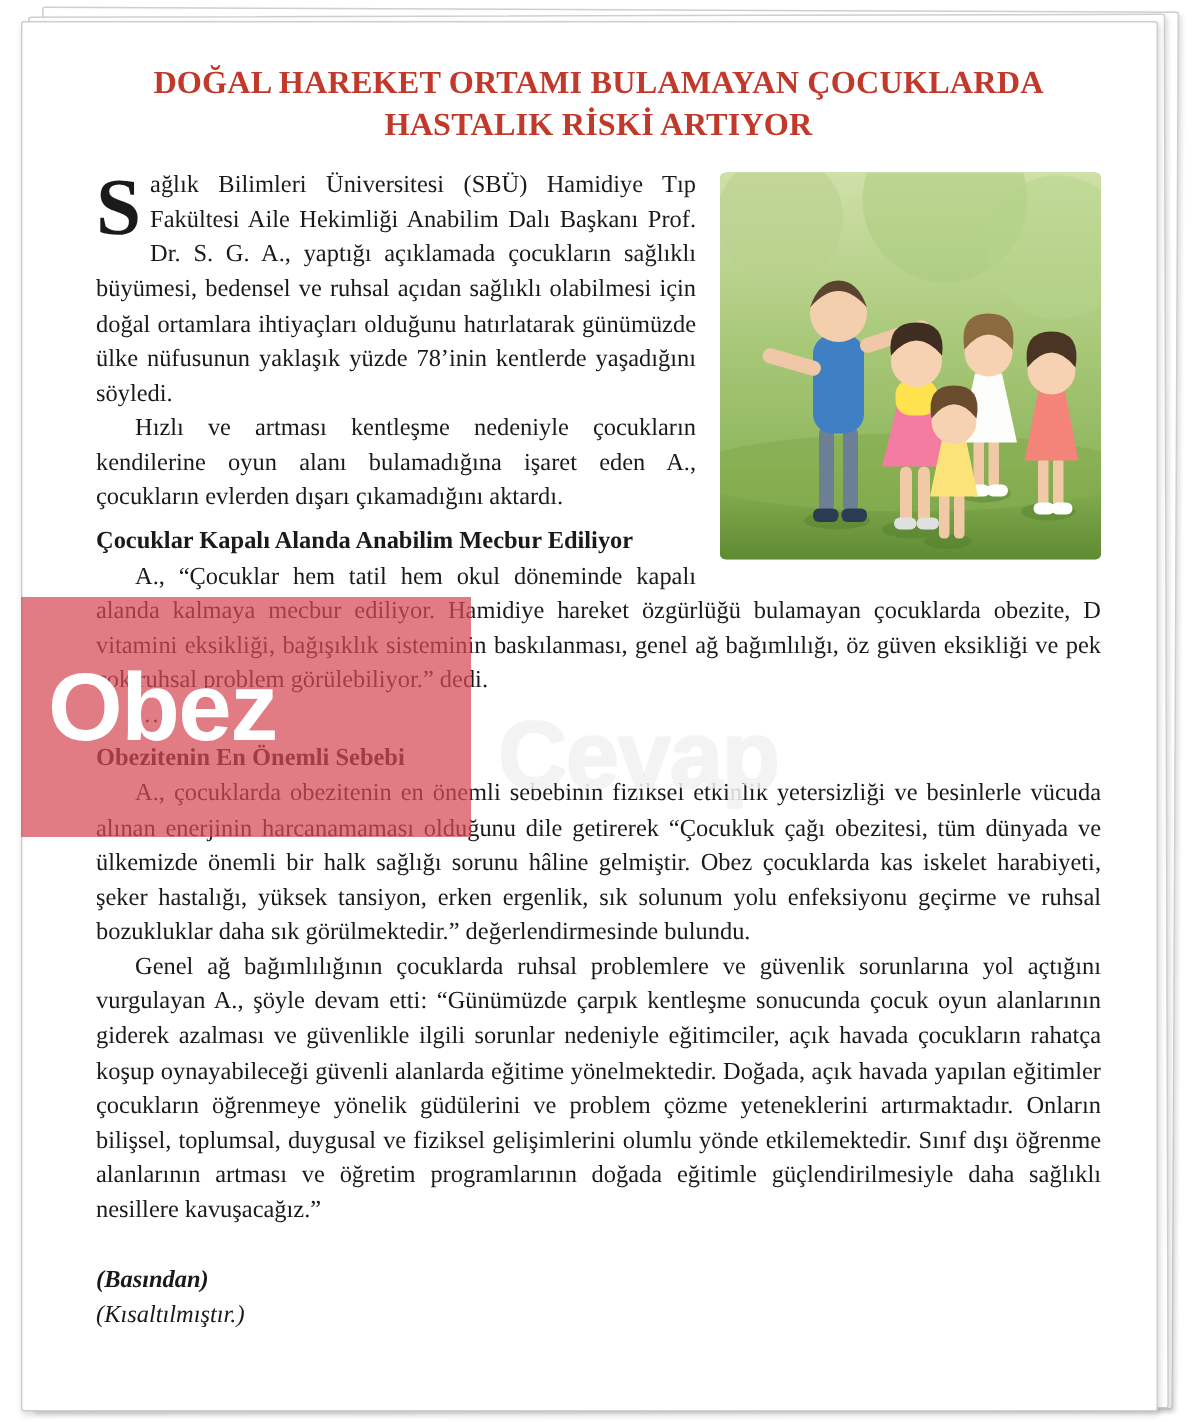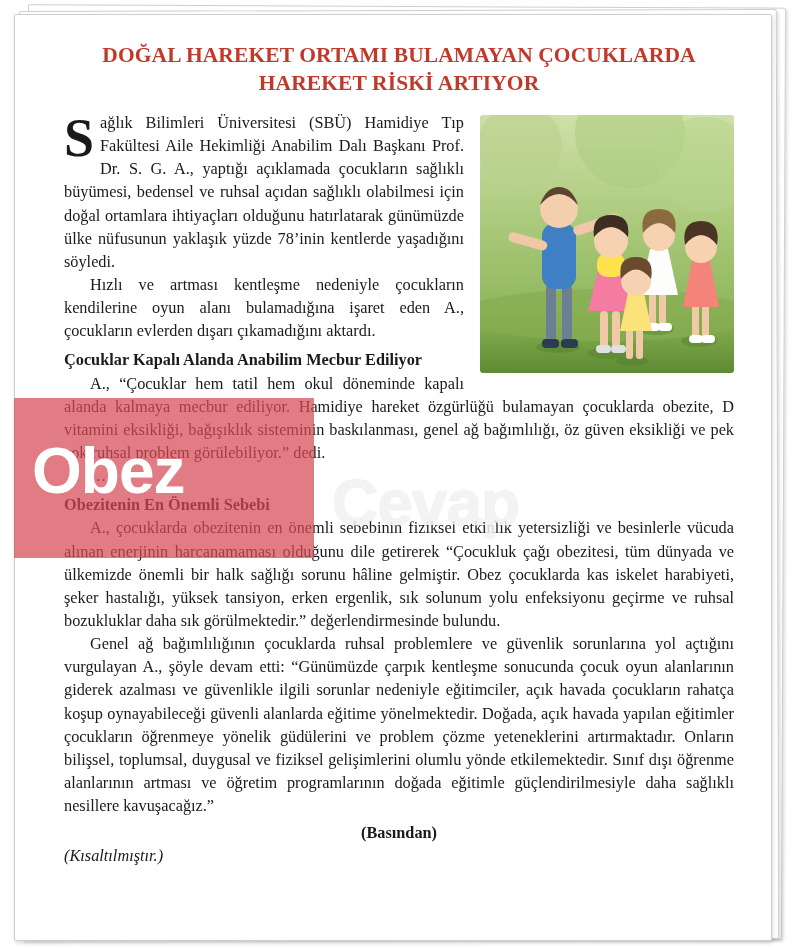--- a/index.html
+++ b/index.html
@@ -105,23 +105,24 @@
   }
   p.noindent {
     text-indent: 0;
   }
   .subhead {
     font-weight: bold;
     text-indent: 0;
     margin-top: 6px;
   }
   .signature {
-    text-align: center;
-    font-weight: bold;
-    margin-top: 4px;
+    text-align: left;
+    font-style: italic;
+    font-weight: bold;
+    margin-top: 24px;
     text-indent: 0;
   }
   .signature2 {
     text-align: left;
     font-style: italic;
     text-indent: 0;
   }
   
   .watermark {
     position: absolute;
@@ -168,21 +169,21 @@
 <div class="page">
 
   <div class="sheet sheet-3"></div>
   <div class="sheet sheet-2"></div>
   <div class="sheet sheet-1"></div>
 
   <div class="content">
 
     <div class="title">
       <span>DOĞAL HAREKET ORTAMI BULAMAYAN ÇOCUKLARDA</span>
-      <span>HAREKET RİSKİ ARTIYOR</span>
+      <span>HASTALIK RİSKİ ARTIYOR</span>
     </div>
 
     <div class="article">
 
       <div class="photo">
         <svg width="254" height="258" viewBox="0 0 254 258" xmlns="http://www.w3.org/2000/svg">
           <defs>
             <linearGradient id="sky" x1="0" y1="0" x2="0" y2="1">
               <stop offset="0%" stop-color="#cfe0a8"></stop>
               <stop offset="45%" stop-color="#a8c878"></stop>

